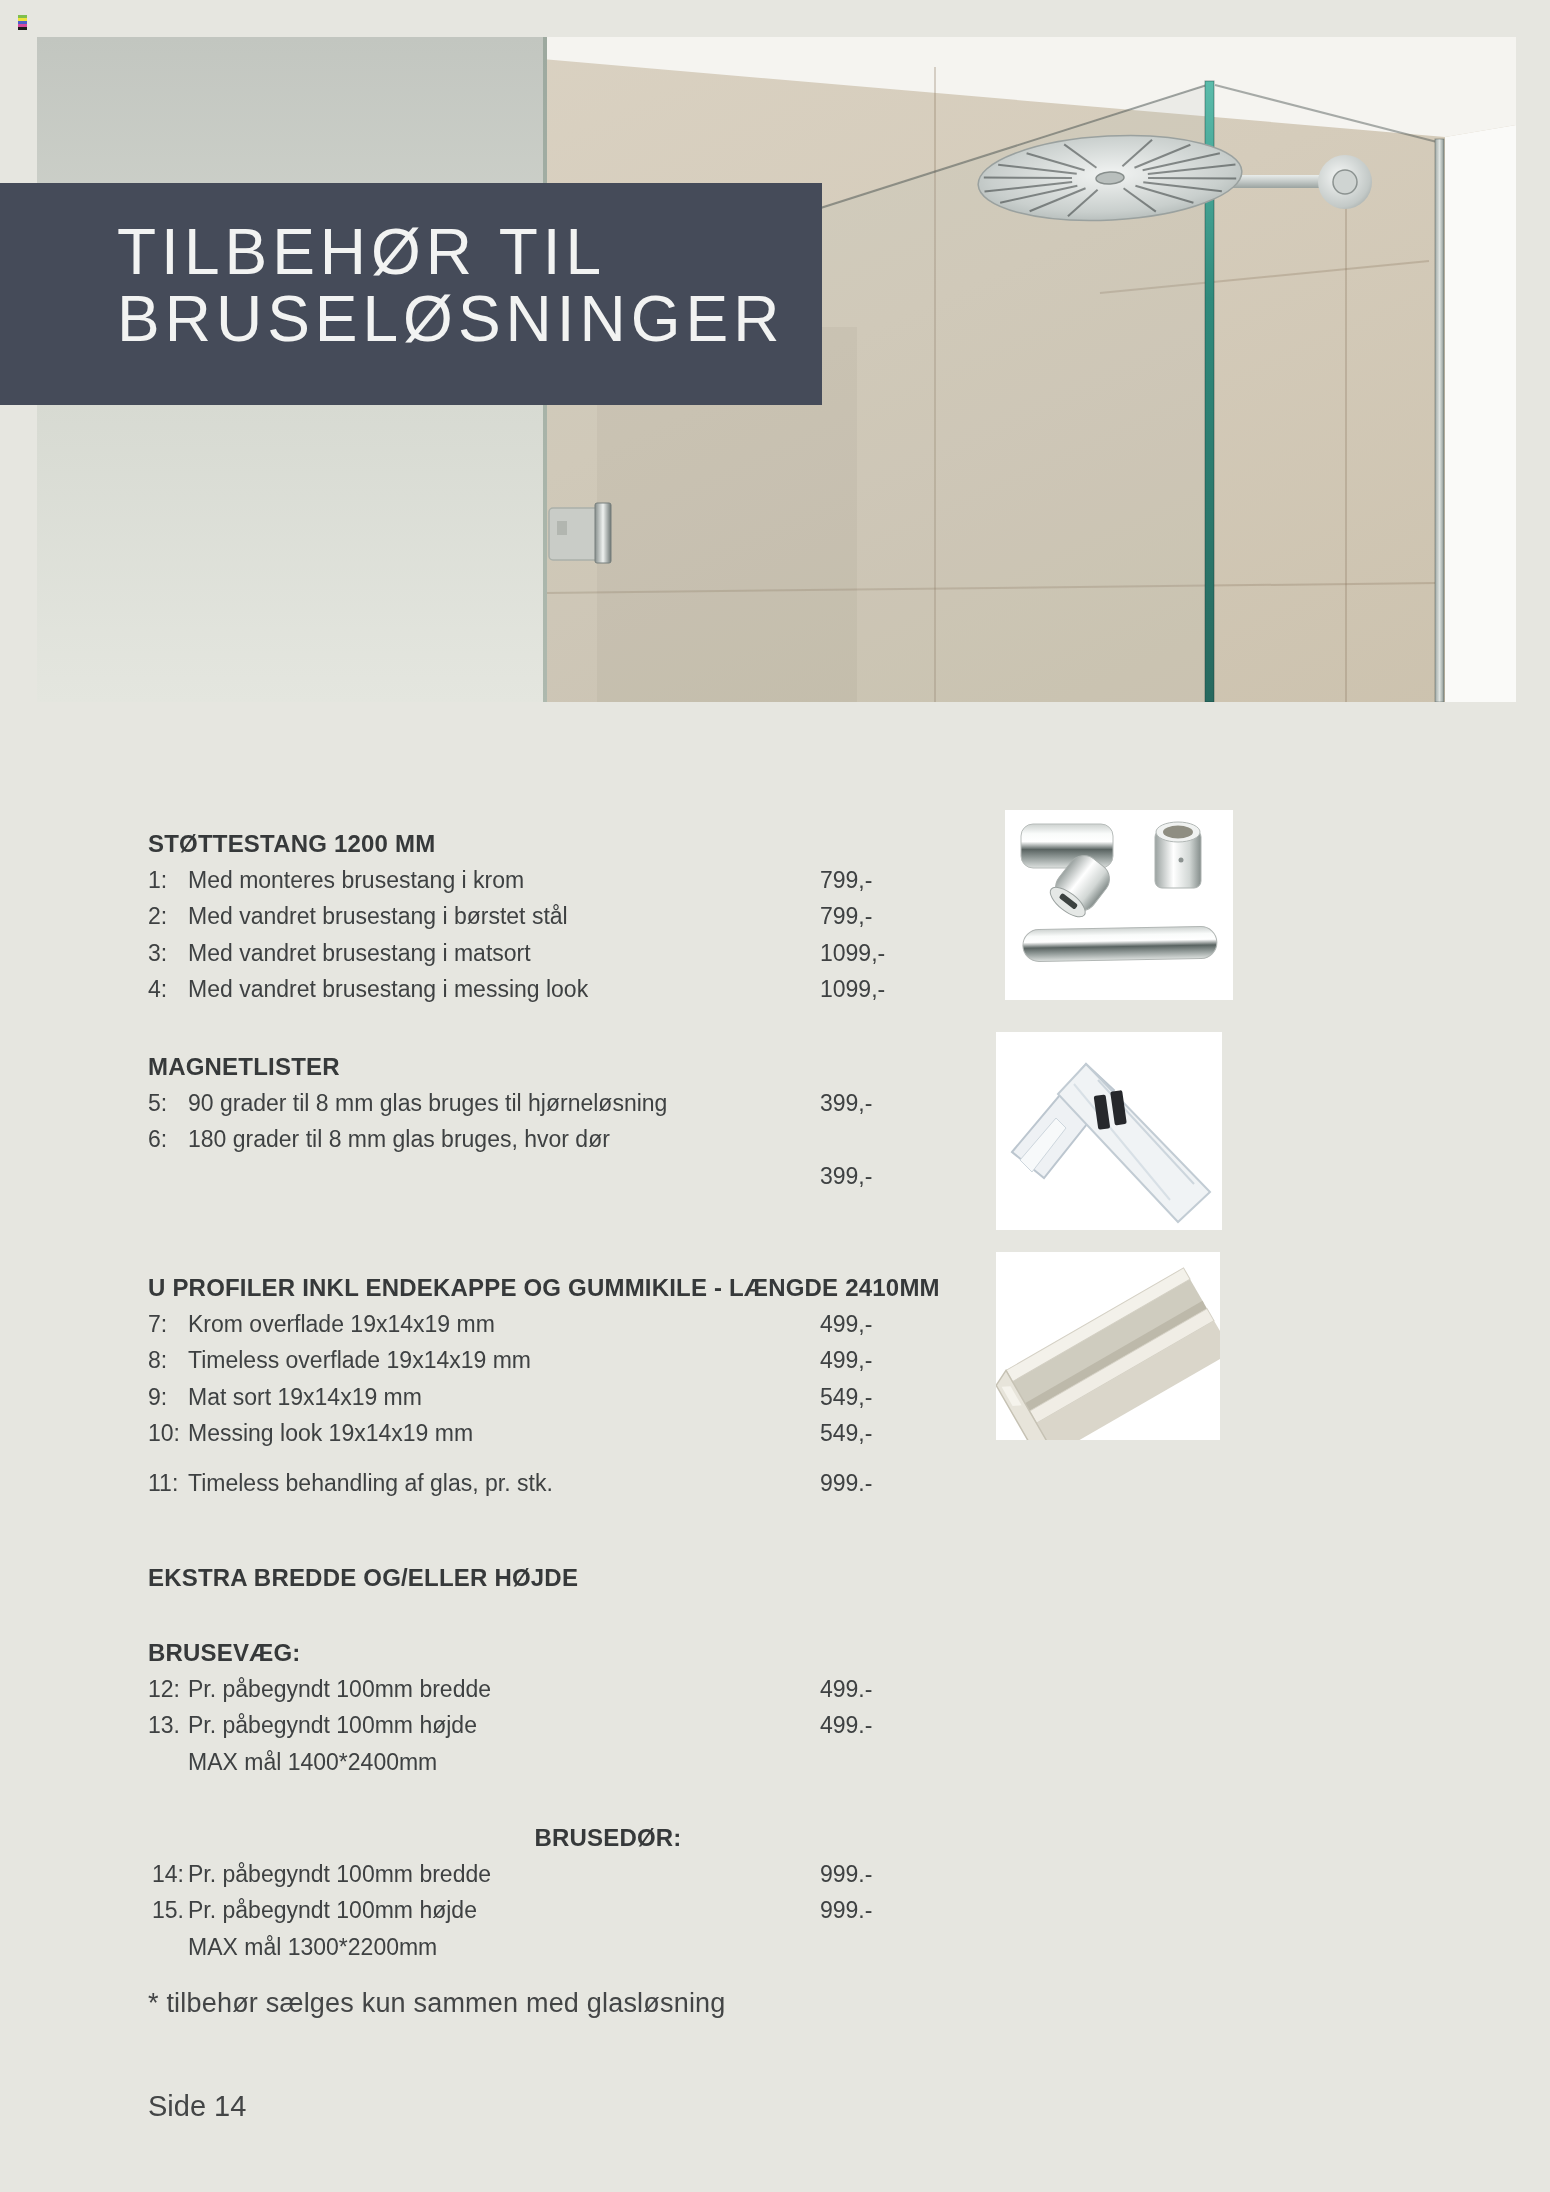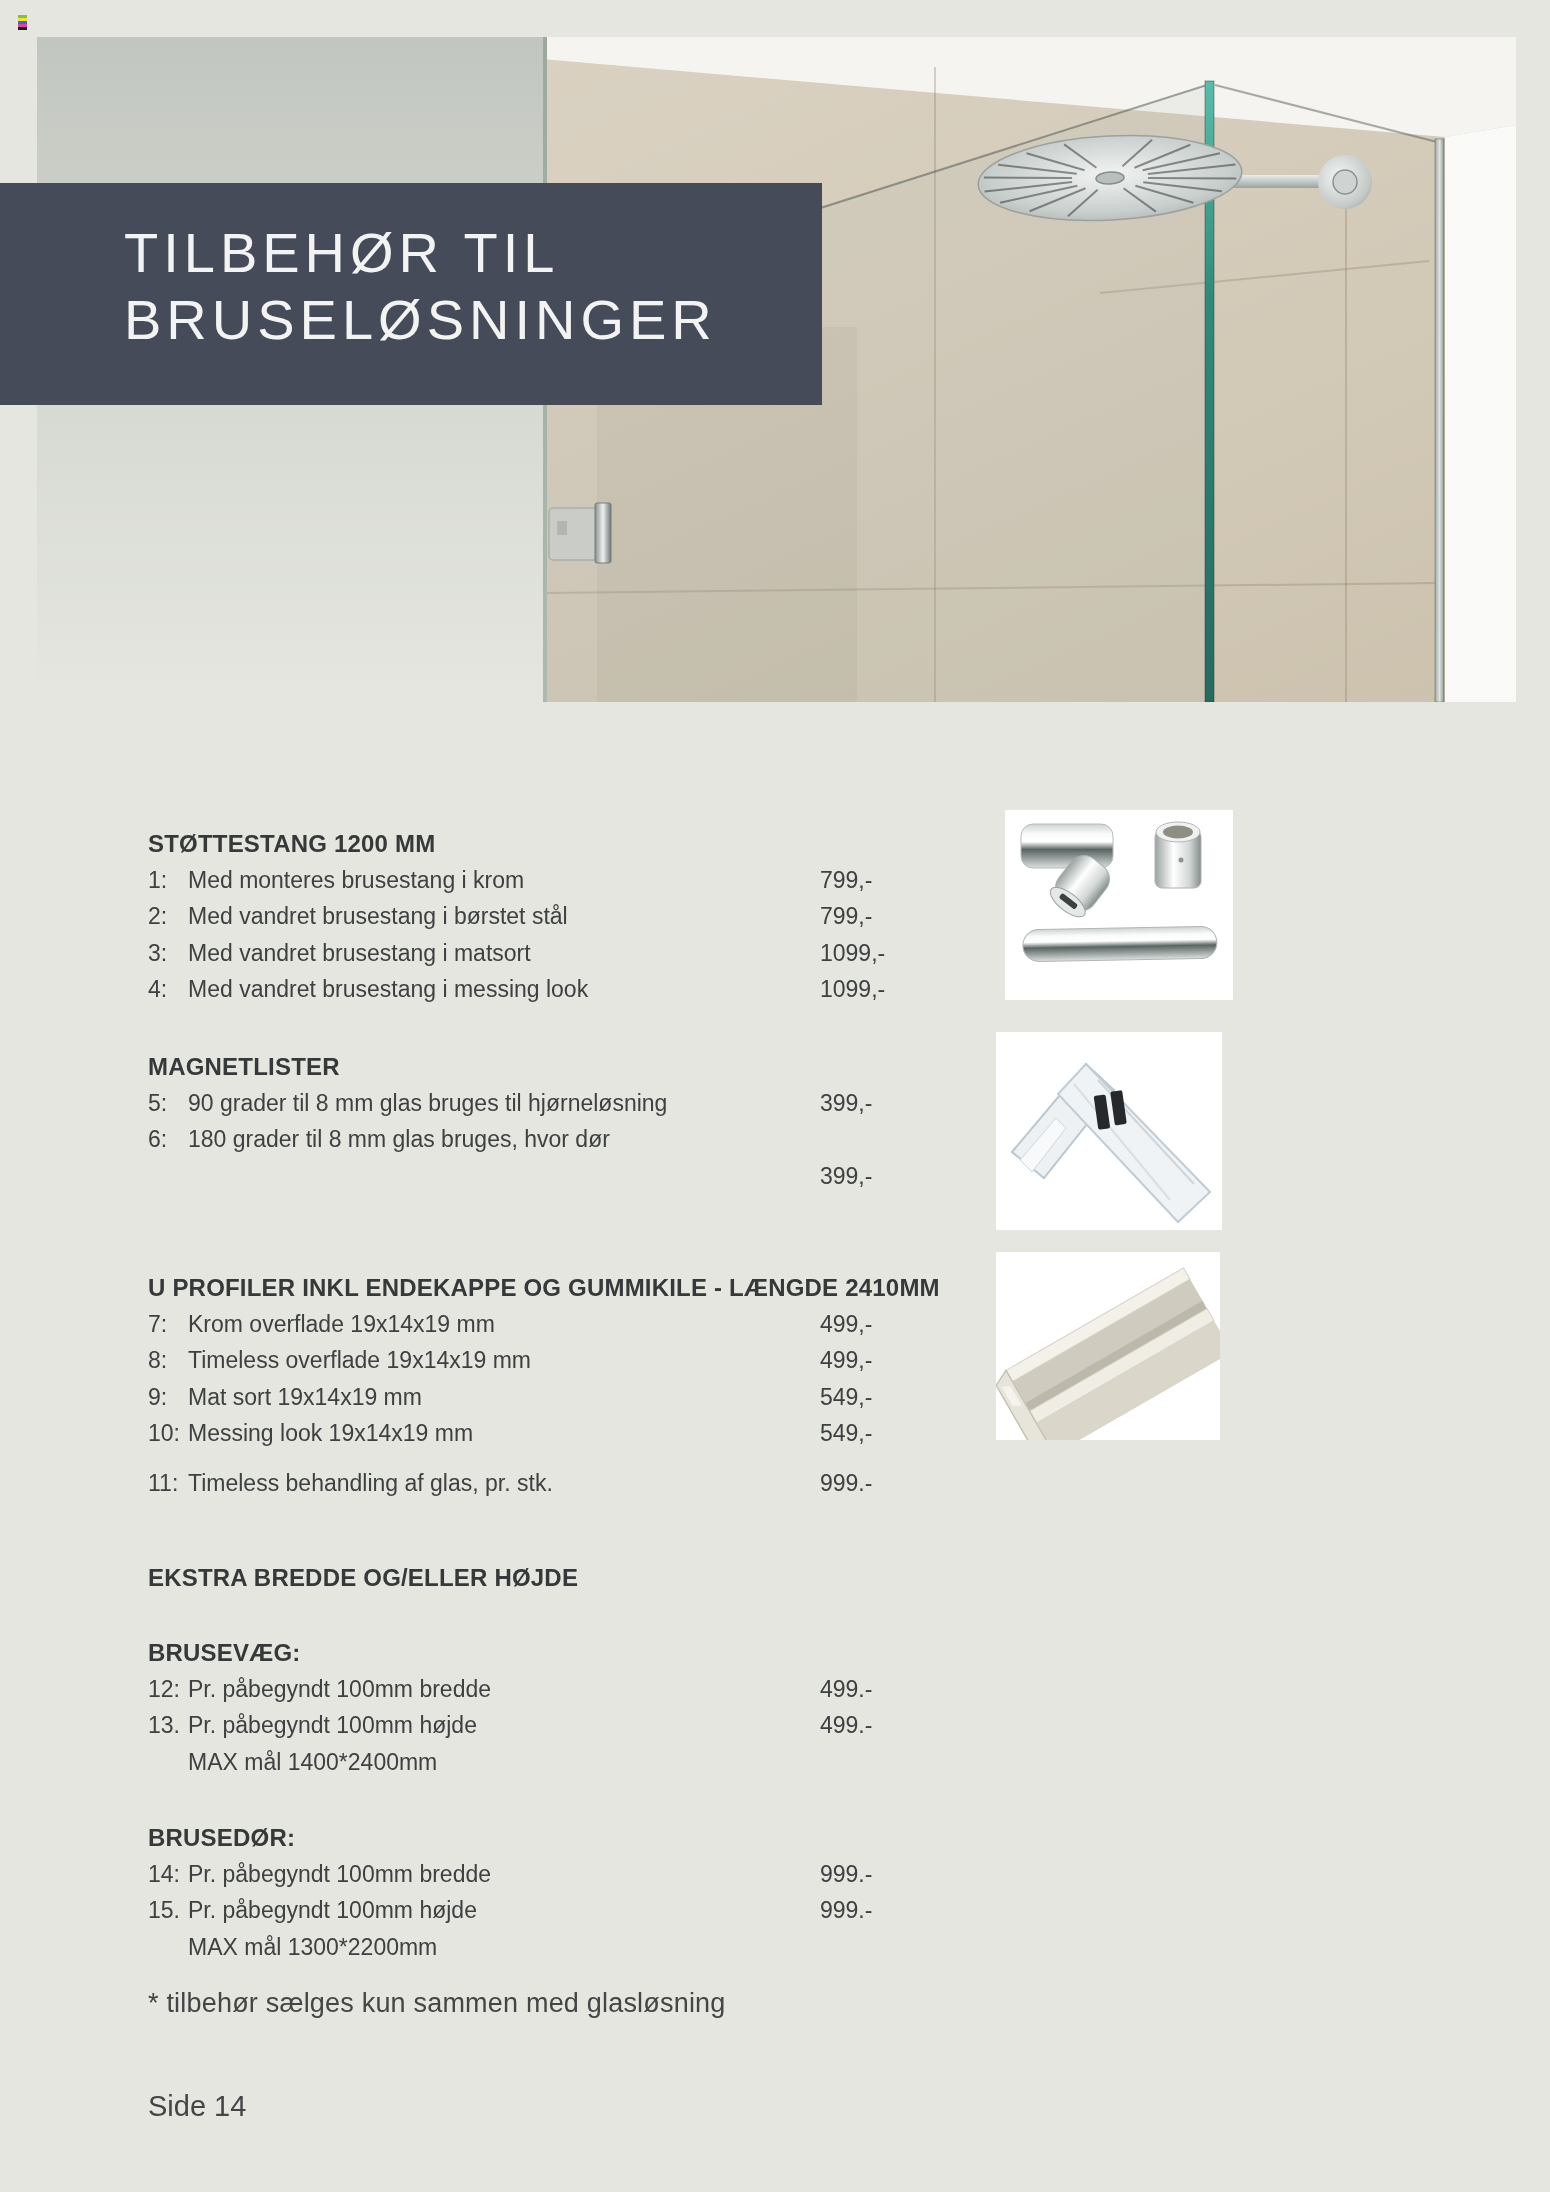--- a/index.html
+++ b/index.html
@@ -17,22 +17,22 @@
   .photo{position:absolute;left:37px;top:37px;width:1479px;height:665px;}
   .photo svg{display:block;}
 
   
   .hero-box{
     position:absolute;left:0;top:183px;width:822px;height:222px;
     background:#454b59;
     color:#f2f3f2;
   }
   .hero-title{
-    position:absolute;left:124px;top:36px;
-    font-size:56px;line-height:67px;font-weight:300;
+    position:absolute;left:117px;top:36px;
+    font-size:64px;line-height:67px;font-weight:300;
     letter-spacing:5px;white-space:nowrap;
   }
 
   
   .section{position:absolute;left:148px;width:920px;}
   .sec-header{
     height:36.6px;line-height:31px;
     font-size:24px;font-weight:700;letter-spacing:.2px;color:#36393a;
     white-space:nowrap;
     margin-top:22px;
@@ -265,21 +265,21 @@
       <div class="row">
         <span class="num">13.</span>
         <span class="lbl">Pr. påbegyndt 100mm højde</span>
         <span class="price">499.-</span>
       </div>
       <div class="row">
         <span class="num"></span>
         <span class="lbl">MAX mål 1400*2400mm</span>
       </div>
     </div>
-    <div class="section" style="top: 1800px;">
+    <div class="section" style="top: 1800px; text-align: center;">
       <div class="sec-header">BRUSEDØR:</div>
       <div class="row">
         <span class="num">14:</span>
         <span class="lbl">Pr. påbegyndt 100mm bredde</span>
         <span class="price">999.-</span>
       </div>
       <div class="row">
         <span class="num">15.</span>
         <span class="lbl">Pr. påbegyndt 100mm højde</span>
         <span class="price">999.-</span>

